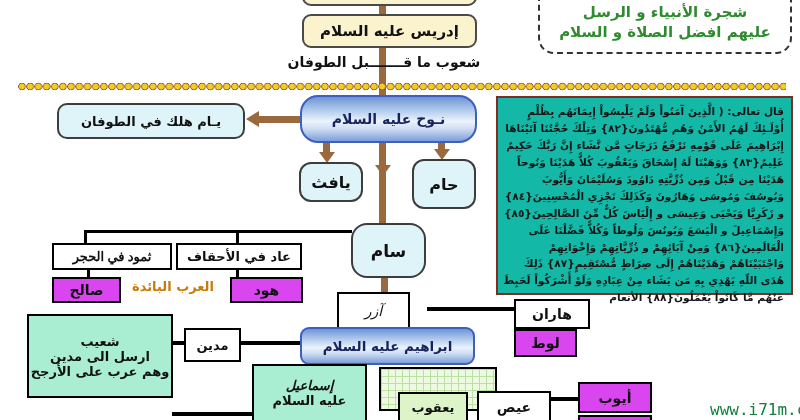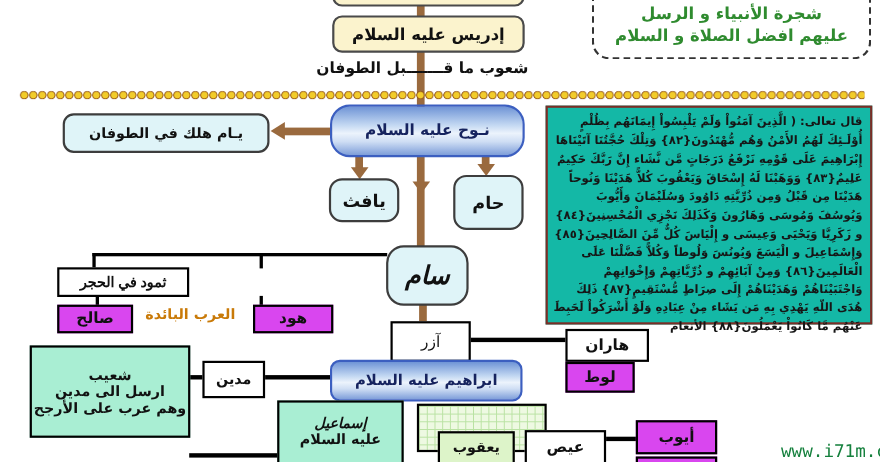--- a/index.html
+++ b/index.html
@@ -98,40 +98,43 @@
   </div>
 
   <div class="abs cyanbox" style="left:299px;top:162px;width:64px;height:40px;">
     <span class="lbl" style="font-size:16px;">يافث</span>
   </div>
   <div class="abs cyanbox" style="left:412px;top:159px;width:64px;height:50px;">
     <span class="lbl" style="font-size:16px;">حام</span>
   </div>
 
   <div class="abs cyanbox" style="left:351px;top:223px;width:75px;height:55px;border-radius:16px;">
-    <span class="lbl" style="font-size:23px;font-style:italic;">سام</span>
+    <span class="lbl" style="font-size:17px;">سام</span>
   </div>
 
   <div class="abs versebox" style="left:496px;top:96px;width:297px;height:199px;">
     <div class="versetext">قال تعالى: ( الَّذِينَ آمَنُواْ وَلَمْ يَلْبِسُواْ إِيمَانَهُم بِظُلْمٍ أُوْلَـئِكَ لَهُمُ الأَمْنُ وَهُم مُّهْتَدُونَ{٨٢} وَتِلْكَ حُجَّتُنَا آتَيْنَاهَا إِبْرَاهِيمَ عَلَى قَوْمِهِ نَرْفَعُ دَرَجَاتٍ مَّن نَّشَاء إِنَّ رَبَّكَ حَكِيمٌ عَلِيمٌ{٨٣} وَوَهَبْنَا لَهُ إِسْحَاقَ وَيَعْقُوبَ كُلاًّ هَدَيْنَا وَنُوحاً هَدَيْنَا مِن قَبْلُ وَمِن ذُرِّيَّتِهِ دَاوُودَ وَسُلَيْمَانَ وَأَيُّوبَ وَيُوسُفَ وَمُوسَى وَهَارُونَ وَكَذَلِكَ نَجْزِي الْمُحْسِنِينَ{٨٤} و زَكَرِيَّا وَيَحْيَى وَعِيسَى و إِلْيَاسَ كُلٌّ مِّنَ الصَّالِحِينَ{٨٥} وَإِسْمَاعِيلَ و الْيَسَعَ وَيُونُسَ وَلُوطاً وَكُلاًّ فَضَّلْنَا عَلَى الْعَالَمِينَ{٨٦} وَمِنْ آبَائِهِمْ و ذُرِّيَّاتِهِمْ وَإِخْوَانِهِمْ وَاجْتَبَيْنَاهُمْ وَهَدَيْنَاهُمْ إِلَى صِرَاطٍ مُّسْتَقِيمٍ{٨٧} ذَلِكَ هُدَى اللّهِ يَهْدِي بِهِ مَن يَشَاء مِنْ عِبَادِهِ وَلَوْ أَشْرَكُواْ لَحَبِطَ عَنْهُم مَّا كَانُواْ يَعْمَلُونَ{٨٨} الأنعام</div>
   </div>
 
   <div class="abs whitebox" style="left:52px;top:243px;width:120px;height:27px;font-family:Liberation Serif, serif;">
     <span class="lbl" style="font-size:13px;">ثمود في الحجر</span>
+  </div>
+  <div class="abs whitebox" style="left:176px;top:243px;width:126px;height:27px;">
+    <span class="lbl" style="font-size:13px;">عاد في الأحقاف</span>
   </div>
 
   <div class="abs greenbox" style="left:52px;top:277px;width:69px;height:26px;">
     <span class="lbl" style="font-size:14px;">صالح</span>
   </div>
   <div class="abs lbl orange" style="left:124px;top:279px;width:98px;font-size:13px;">العرب البائدة</div>
   <div class="abs greenbox" style="left:230px;top:277px;width:73px;height:26px;">
     <span class="lbl" style="font-size:14px;">هود</span>
   </div>
 
-  <div class="abs whitebox" style="left:355px;top:292px;width:73px;height:37px;">
+  <div class="abs whitebox" style="left:337px;top:292px;width:73px;height:37px;font-style:italic;">
     <span class="lbl" style="font-size:14px;font-weight:normal;">آزر</span>
   </div>
 
   <div class="abs whitebox" style="left:514px;top:299px;width:76px;height:30px;">
     <span class="lbl" style="font-size:14px;">هاران</span>
   </div>
   <div class="abs greenbox" style="left:514px;top:329px;width:63px;height:28px;">
     <span class="lbl" style="font-size:14px;">لوط</span>
   </div>
 

